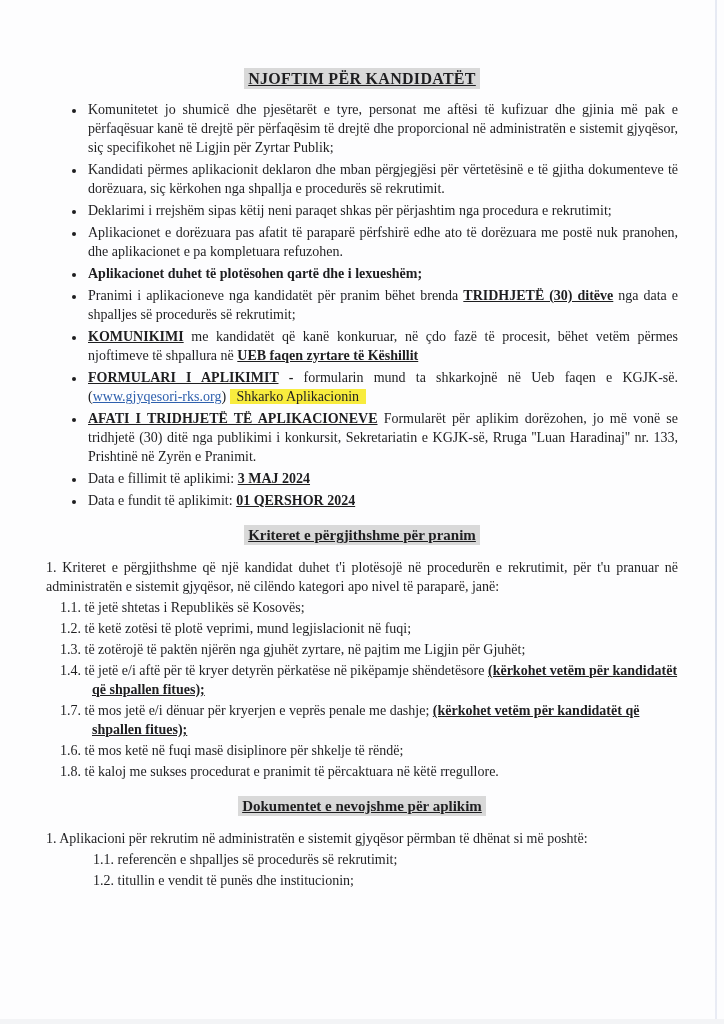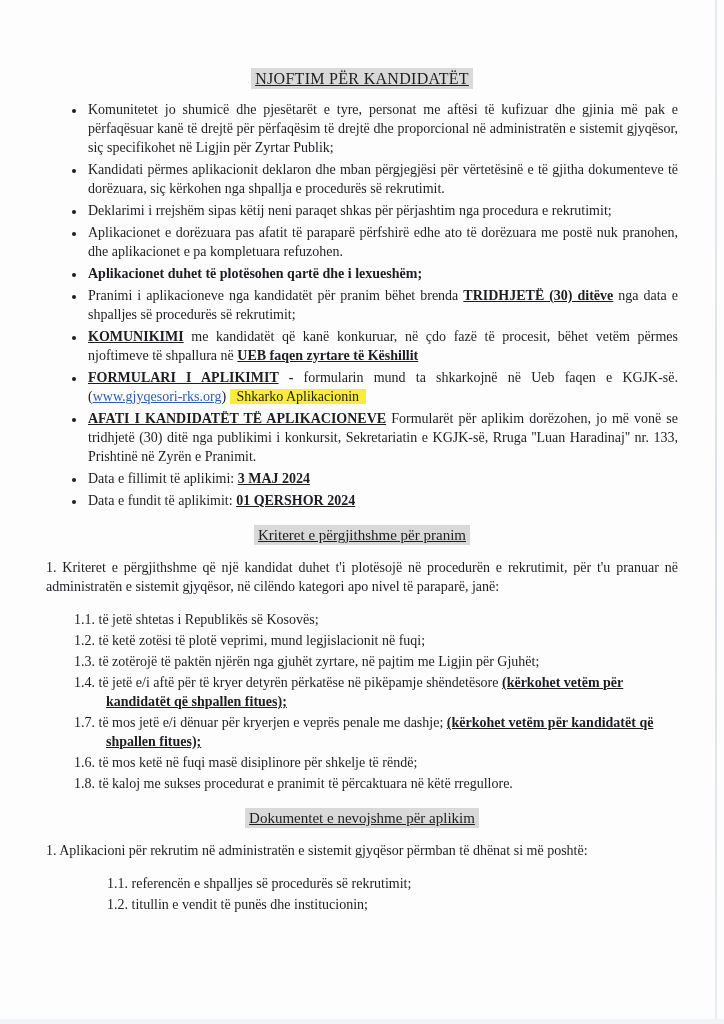--- a/index.html
+++ b/index.html
@@ -33,21 +33,21 @@
   }
   .scan-edge-bottom {
     position: absolute;
     left: 0; right: 0; bottom: 0;
     height: 5px;
     background: #f3f4f6;
   }
   h1.doc-title, h2.sec-heading {
     display: table;
     margin: 0 auto;
-    font-weight: 400;
+    font-weight: 700;
     text-decoration: underline;
     background: var(--heading-bg, #d9d9d9);
     padding: 0 4px;
     text-align: center;
   }
   h1.doc-title {
     font-size: 16px;
     line-height: 21px;
     letter-spacing: .3px;
     margin-bottom: 11px;
@@ -73,21 +73,21 @@
   .seg.b   { font-weight: 700; }
   .seg.u   { text-decoration: underline; }
   .seg.hl  { background: var(--highlight-yellow, #f8ec3e); padding: 0 7px; }
   .seg.link{ color: var(--link-blue, #2d5fad); text-decoration: underline; cursor: pointer; }
   section.doc-section { margin-top: 15px; }
   section.doc-section .heading-row { margin: 0 0 13px 0; }
   p.intro {
     margin: 0 0 2px 0;
     text-align: justify;
   }
-  .sub-list { margin: 14px; }
+  .sub-list { margin: 0; }
   .sub-item {
     padding-left: 46px;
     text-indent: -32px;
     margin-bottom: 2px;
     text-align: left;
   }
   section.doc-section.deep .sub-item {
     padding-left: 79px;
     text-indent: -32px;
   }
@@ -102,21 +102,21 @@
 
   <ul class="bullets">
       <li class=""><span class="seg">Komunitetet jo shumicë dhe pjesëtarët e tyre, personat me aftësi të kufizuar dhe gjinia më pak e përfaqësuar kanë të drejtë për përfaqësim të drejtë dhe proporcional në administratën e sistemit gjyqësor, siç specifikohet në Ligjin për Zyrtar Publik;</span></li>
       <li class=""><span class="seg">Kandidati përmes aplikacionit deklaron dhe mban përgjegjësi për vërtetësinë e të gjitha dokumenteve të dorëzuara, siç kërkohen nga shpallja e procedurës së rekrutimit.</span></li>
       <li class=""><span class="seg">Deklarimi i rrejshëm sipas këtij neni paraqet shkas për përjashtim nga procedura e rekrutimit;</span></li>
       <li class=""><span class="seg">Aplikacionet e dorëzuara pas afatit të paraparë përfshirë edhe ato të dorëzuara me postë nuk pranohen, dhe aplikacionet e pa kompletuara refuzohen.</span></li>
       <li class=""><span class="seg b">Aplikacionet duhet të plotësohen qartë dhe i lexueshëm;</span></li>
       <li class=""><span class="seg">Pranimi i aplikacioneve nga kandidatët për pranim bëhet brenda </span><span class="seg b u">TRIDHJETË (30) ditëve</span><span class="seg"> nga data e shpalljes së procedurës së rekrutimit;</span></li>
       <li class=""><span class="seg b u">KOMUNIKIMI</span><span class="seg"> me kandidatët që kanë konkuruar, në çdo fazë të procesit, bëhet vetëm përmes njoftimeve të shpallura në </span><span class="seg b u">UEB faqen zyrtare të Këshillit</span></li>
       <li class="gap-md"><span class="seg b u">FORMULARI I APLIKIMIT</span><span class="seg b"> - </span><span class="seg">formularin mund ta shkarkojnë në Ueb faqen e KGJK-së. (</span><span class="seg link">www.gjyqesori-rks.org</span><span class="seg">) </span><span class="seg hl">Shkarko Aplikacionin</span></li>
-      <li class="gap-lg"><span class="seg b u">AFATI I KANDIDATËT TË APLIKACIONEVE</span><span class="seg"> Formularët për aplikim dorëzohen, jo më vonë se tridhjetë (30) ditë nga publikimi i konkursit, Sekretariatin e KGJK-së, Rruga ''Luan Haradinaj'' nr. 133, Prishtinë në Zyrën e Pranimit.</span></li>
+      <li class="gap-lg"><span class="seg b u">AFATI I TRIDHJETË TË APLIKACIONEVE</span><span class="seg"> Formularët për aplikim dorëzohen, jo më vonë se tridhjetë (30) ditë nga publikimi i konkursit, Sekretariatin e KGJK-së, Rruga ''Luan Haradinaj'' nr. 133, Prishtinë në Zyrën e Pranimit.</span></li>
       <li class="gap-sm"><span class="seg">Data e fillimit të aplikimi: </span><span class="seg b u">3 MAJ 2024</span></li>
       <li class=""><span class="seg">Data e fundit të aplikimit: </span><span class="seg b u">01 QERSHOR 2024</span></li>
     </ul>
 
   <section class="doc-section">
     <div class="heading-row">
       <h2 class="sec-heading">Kriteret e përgjithshme për pranim</h2>
     </div>
     <p class="intro">1. Kriteret e përgjithshme që një kandidat duhet t'i plotësojë në procedurën e rekrutimit, për t'u pranuar në administratën e sistemit gjyqësor, në cilëndo kategori apo nivel të paraparë, janë:</p>
     <div class="sub-list">

